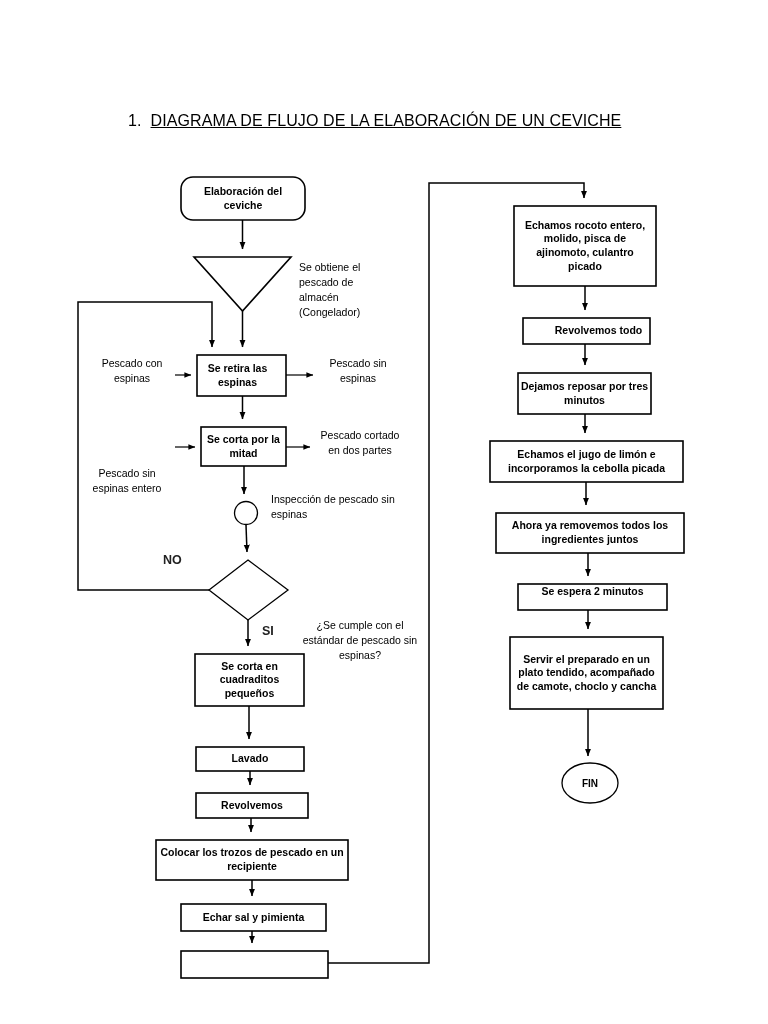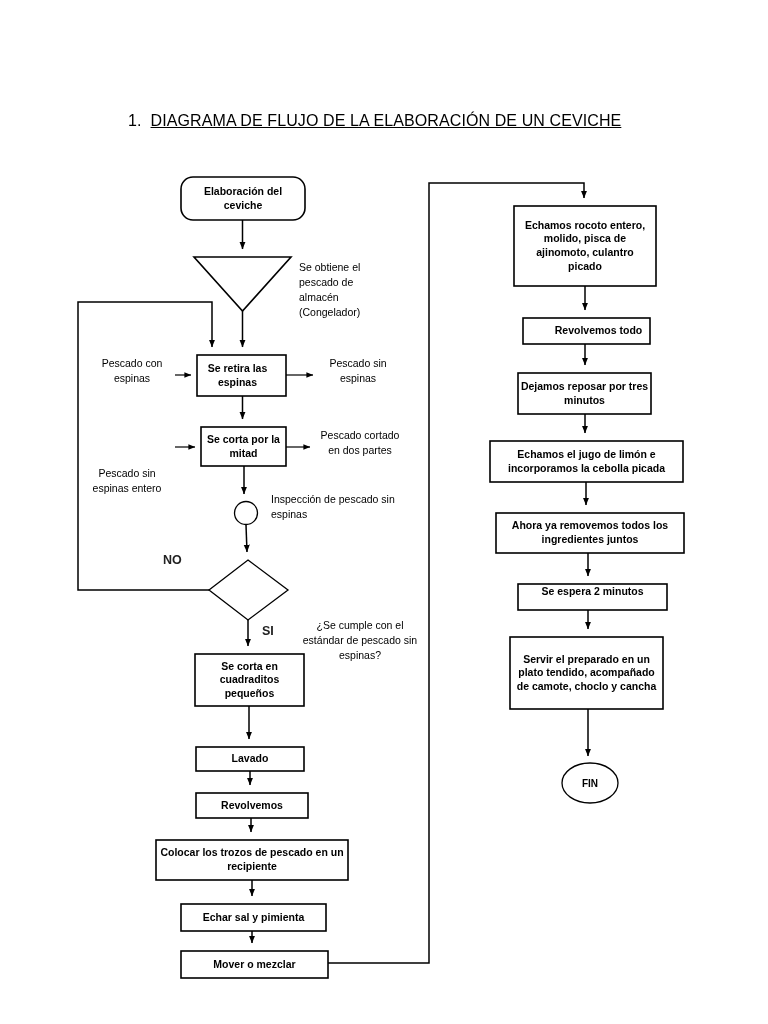--- a/index.html
+++ b/index.html
@@ -90,21 +90,20 @@
   </svg>
 
   <div class="nodetext" style="left:185px;top:177px;width:116px;height:43px;">Elaboración del ceviche</div>
   <div class="nodetext" style="left:199px;top:355px;width:77px;height:41px;">Se retira las espinas</div>
   <div class="nodetext" style="left:203px;top:427px;width:81px;height:39px;">Se corta por la mitad</div>
   <div class="nodetext" style="left:199px;top:654px;width:101px;height:52px;">Se corta en cuadraditos pequeños</div>
   <div class="nodetext" style="left:198px;top:747px;width:104px;height:24px;">Lavado</div>
   <div class="nodetext" style="left:198px;top:793px;width:108px;height:25px;">Revolvemos</div>
   <div class="nodetext" style="left:160px;top:840px;width:184px;height:40px;">Colocar los trozos de pescado en un recipiente</div>
   <div class="nodetext" style="left:183px;top:904px;width:141px;height:27px;">Echar sal y pimienta</div>
-  <div class="nodetext" style="left:183px;top:951px;width:143px;height:27px;">Mover o mezclar</div>
 
   <div class="sidetext" style="left:299px;top:260px;width:84px;">Se obtiene el pescado de almacén (Congelador)</div>
   <div class="sidetext" style="left:271px;top:492px;width:160px;">Inspección de pescado sin espinas</div>
   <div class="sidetext center" style="left:300px;top:574px;width:120px;margin-top:44px;">¿Se cumple con el estándar de pescado sin espinas?</div>
   <div class="branch" style="left:163px;top:553px;">NO</div>
   <div class="branch" style="left:262px;top:624px;">SI</div>
 
   <div class="sidetext center" style="left:92px;top:356px;width:80px;">Pescado con espinas</div>
   <div class="sidetext center" style="left:320px;top:356px;width:76px;">Pescado sin espinas</div>
   <div class="sidetext center" style="left:86px;top:418px;width:82px;margin-top:48px;">Pescado sin espinas entero</div>

